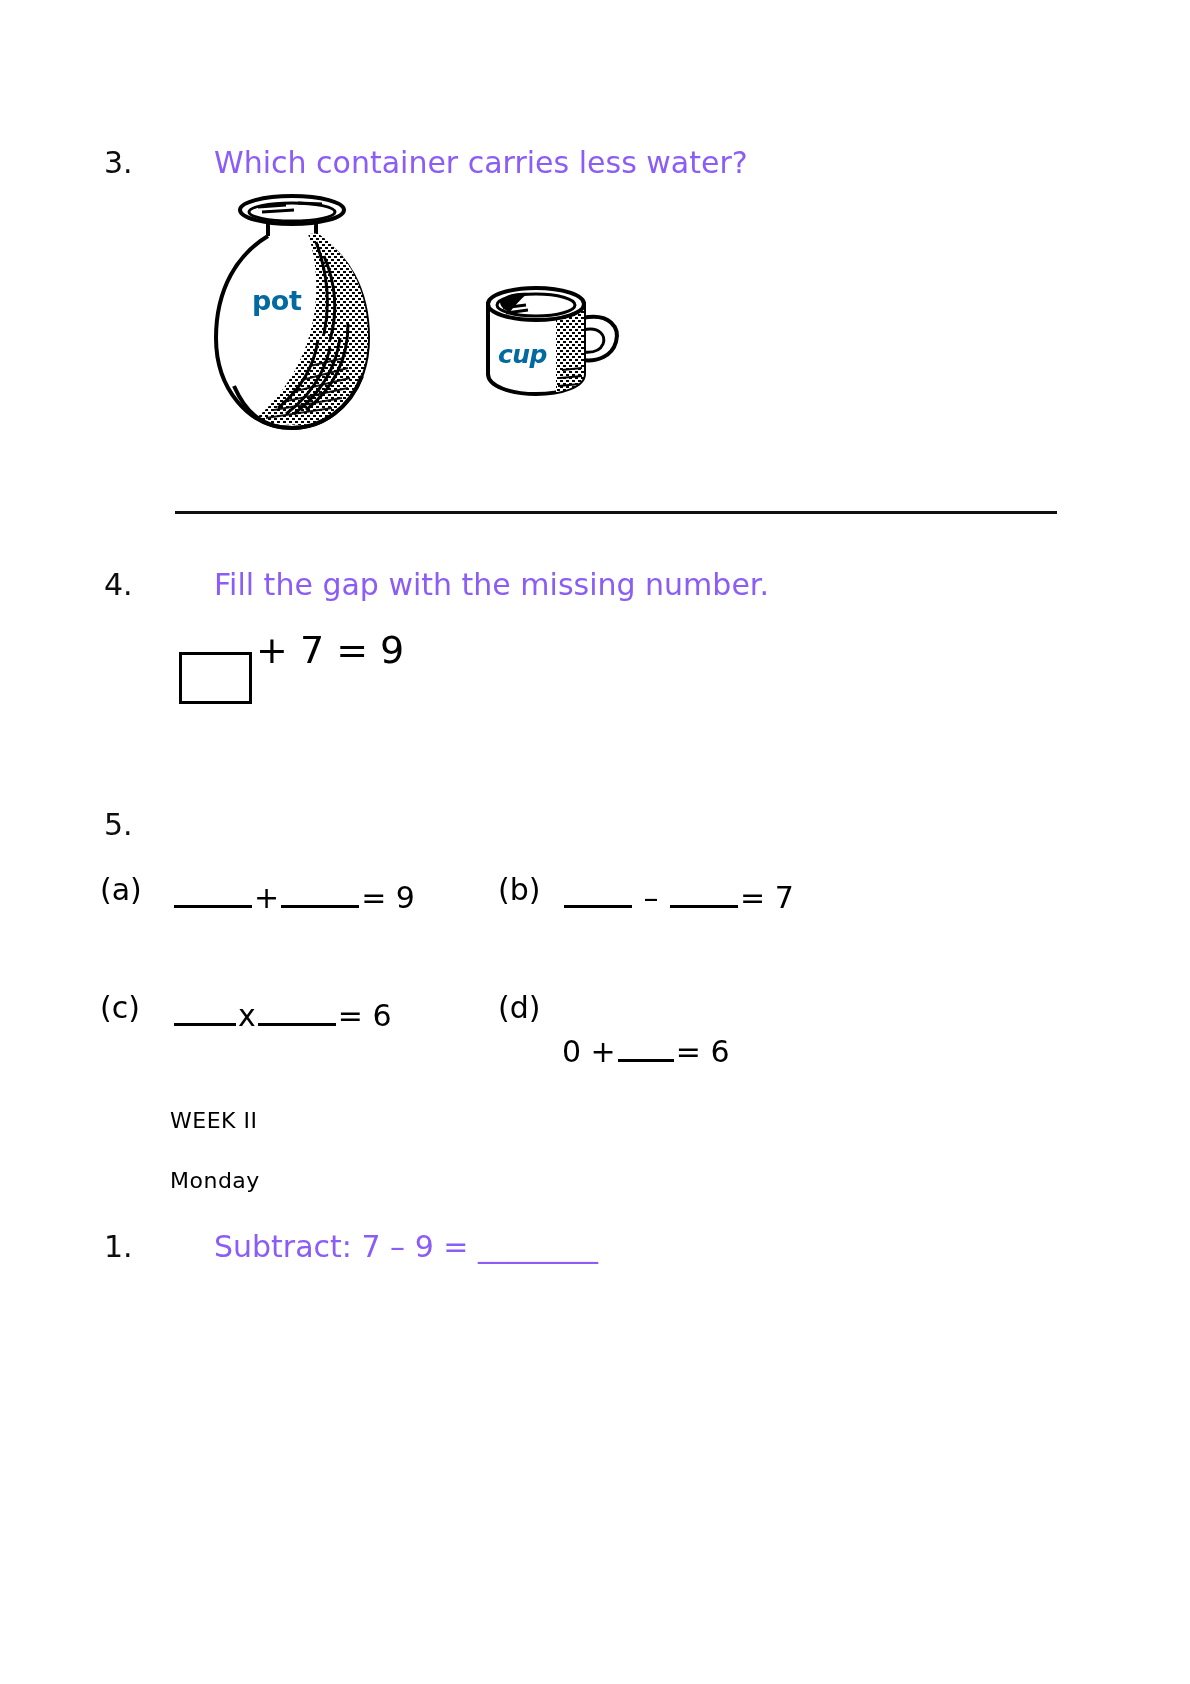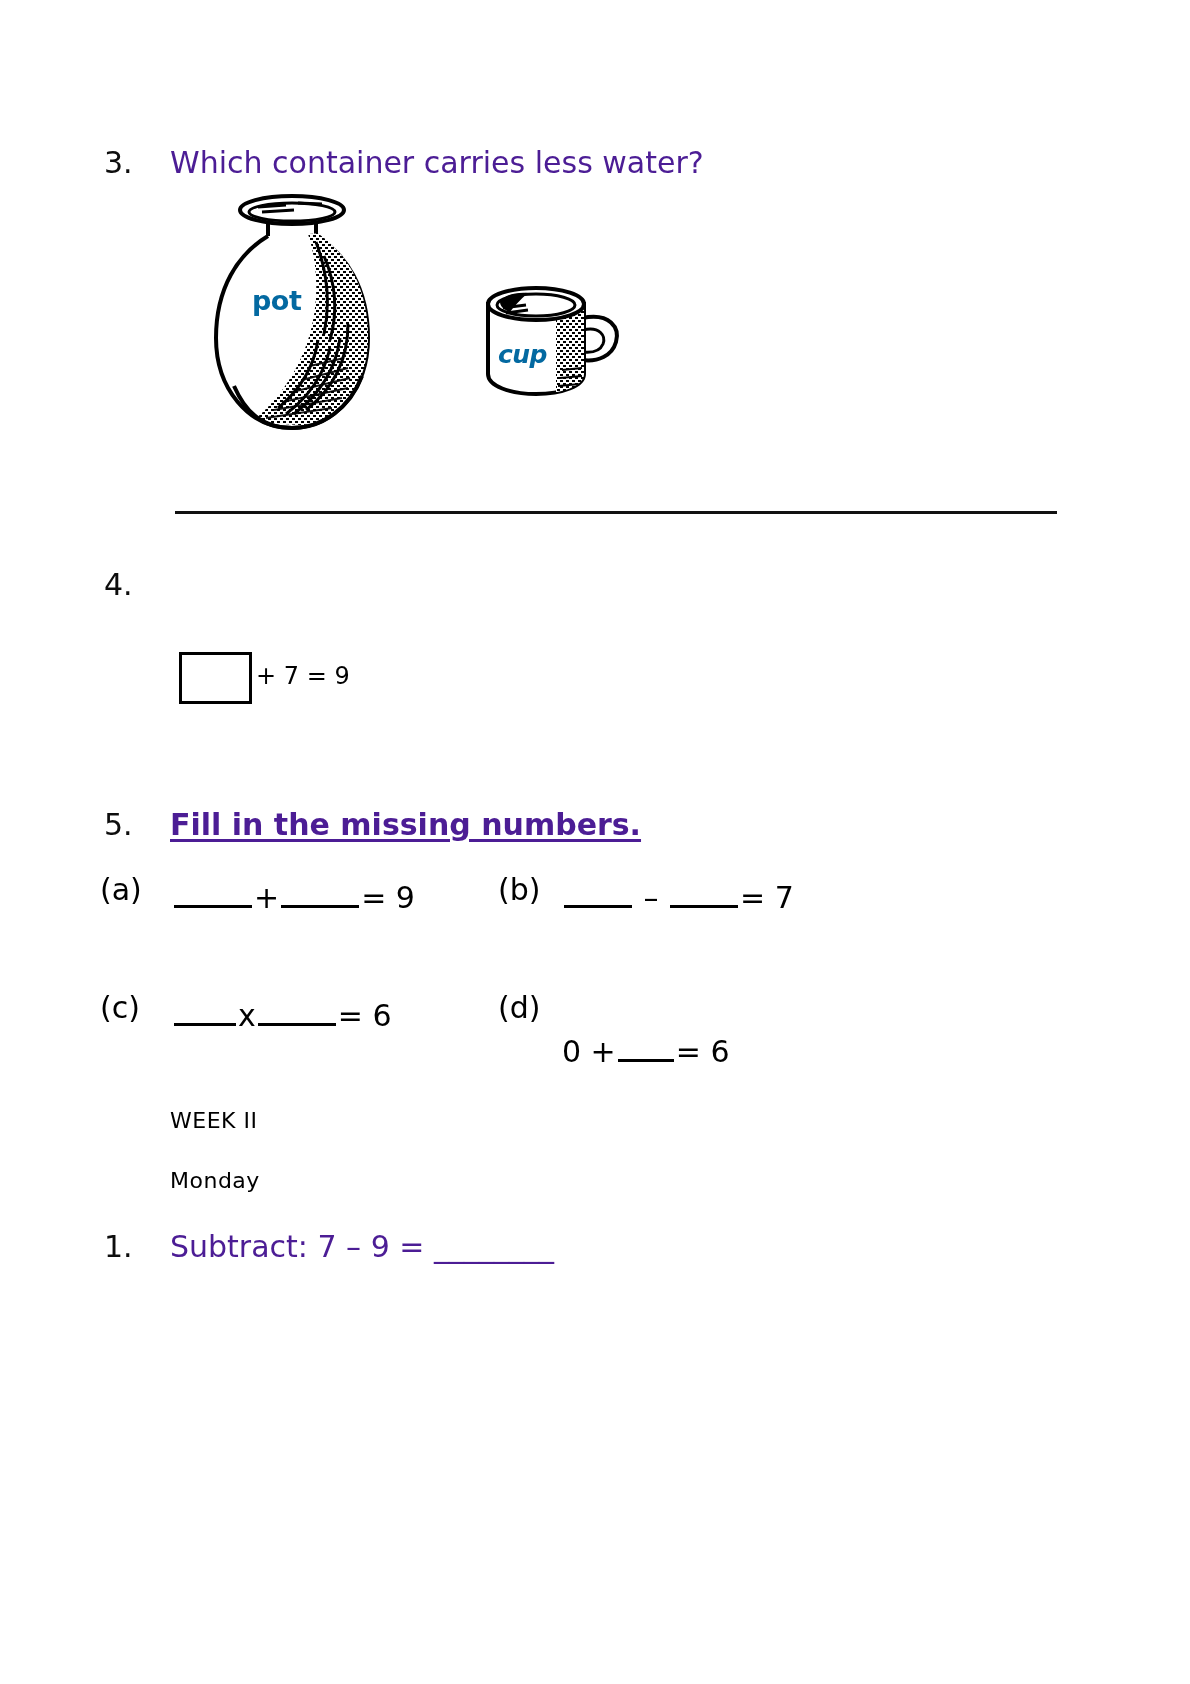--- a/index.html
+++ b/index.html
@@ -27,22 +27,23 @@
     position: absolute;
     font-size: 30px;
     line-height: 1;
     color: #0d0d0d;
     white-space: nowrap;
   }
   .qtext {
     position: absolute;
     font-size: 30px;
     line-height: 1;
-    color: #4c1d95;
-    white-space: nowrap;
+    color: #8b5cf6;
+    white-space: nowrap;
+    margin-left: 44px;
   }
   .qtext.bold-underline {
     font-weight: bold;
     text-decoration: underline;
     text-underline-offset: 4px;
     text-decoration-thickness: 3px;
   }
 
   
   #q3-figures {
@@ -102,22 +103,22 @@
     top: 652px;
     width: 73px;
     height: 52px;
     border: 3px solid #000;
     background: #fff;
     box-sizing: border-box;
   }
   #q4-equation {
     position: absolute;
     left: 256px;
-    top: 664px;
-    font-size: 24px;
+    top: 631px;
+    font-size: 38px;
     line-height: 1;
     white-space: nowrap;
   }
 
   
   .sub-label {
     position: absolute;
     font-size: 30px;
     line-height: 1;
     white-space: nowrap;
@@ -248,28 +249,28 @@
         <path d="M33,30 L56,27 M36,35 L58,32" stroke="#000" stroke-width="3" fill="none"></path>
       </svg>
       <span class="figure-caption-overlay" id="cup-label">cup</span>
     </div>
   </div>
 
   <div id="answer-rule"></div>
 
   <span class="qnum" style="left:104px; top:570px;">4.</span>
 
+  <span class="qtext" style="left:170px; top:570px;">Fill the gap with the missing number.</span>
 
   <div id="q4-answer-box"></div>
 
   <span id="q4-equation">+ 7 = 9</span>
 
   <span class="qnum" style="left:104px; top:810px;">5.</span>
 
-  <span class="qtext bold-underline" style="left:170px; top:810px;">Fill in the missing numbers.</span>
 
   <span class="sub-label" style="left:100px; top:875px;">(a)</span>
   <span class="sub-expr" style="left:172px; top:875px;">
     <span class="blank w-long"></span><span>+</span><span class="blank w-long"></span><span>= 9</span>
   </span>
 
   <span class="sub-label" style="left:498px; top:875px;">(b)</span>
   <span class="sub-expr" style="left:562px; top:875px;">
     <span class="blank w-mid"></span>&nbsp;<span>–</span>&nbsp;<span class="blank w-mid"></span><span>= 7</span>
   </span>

